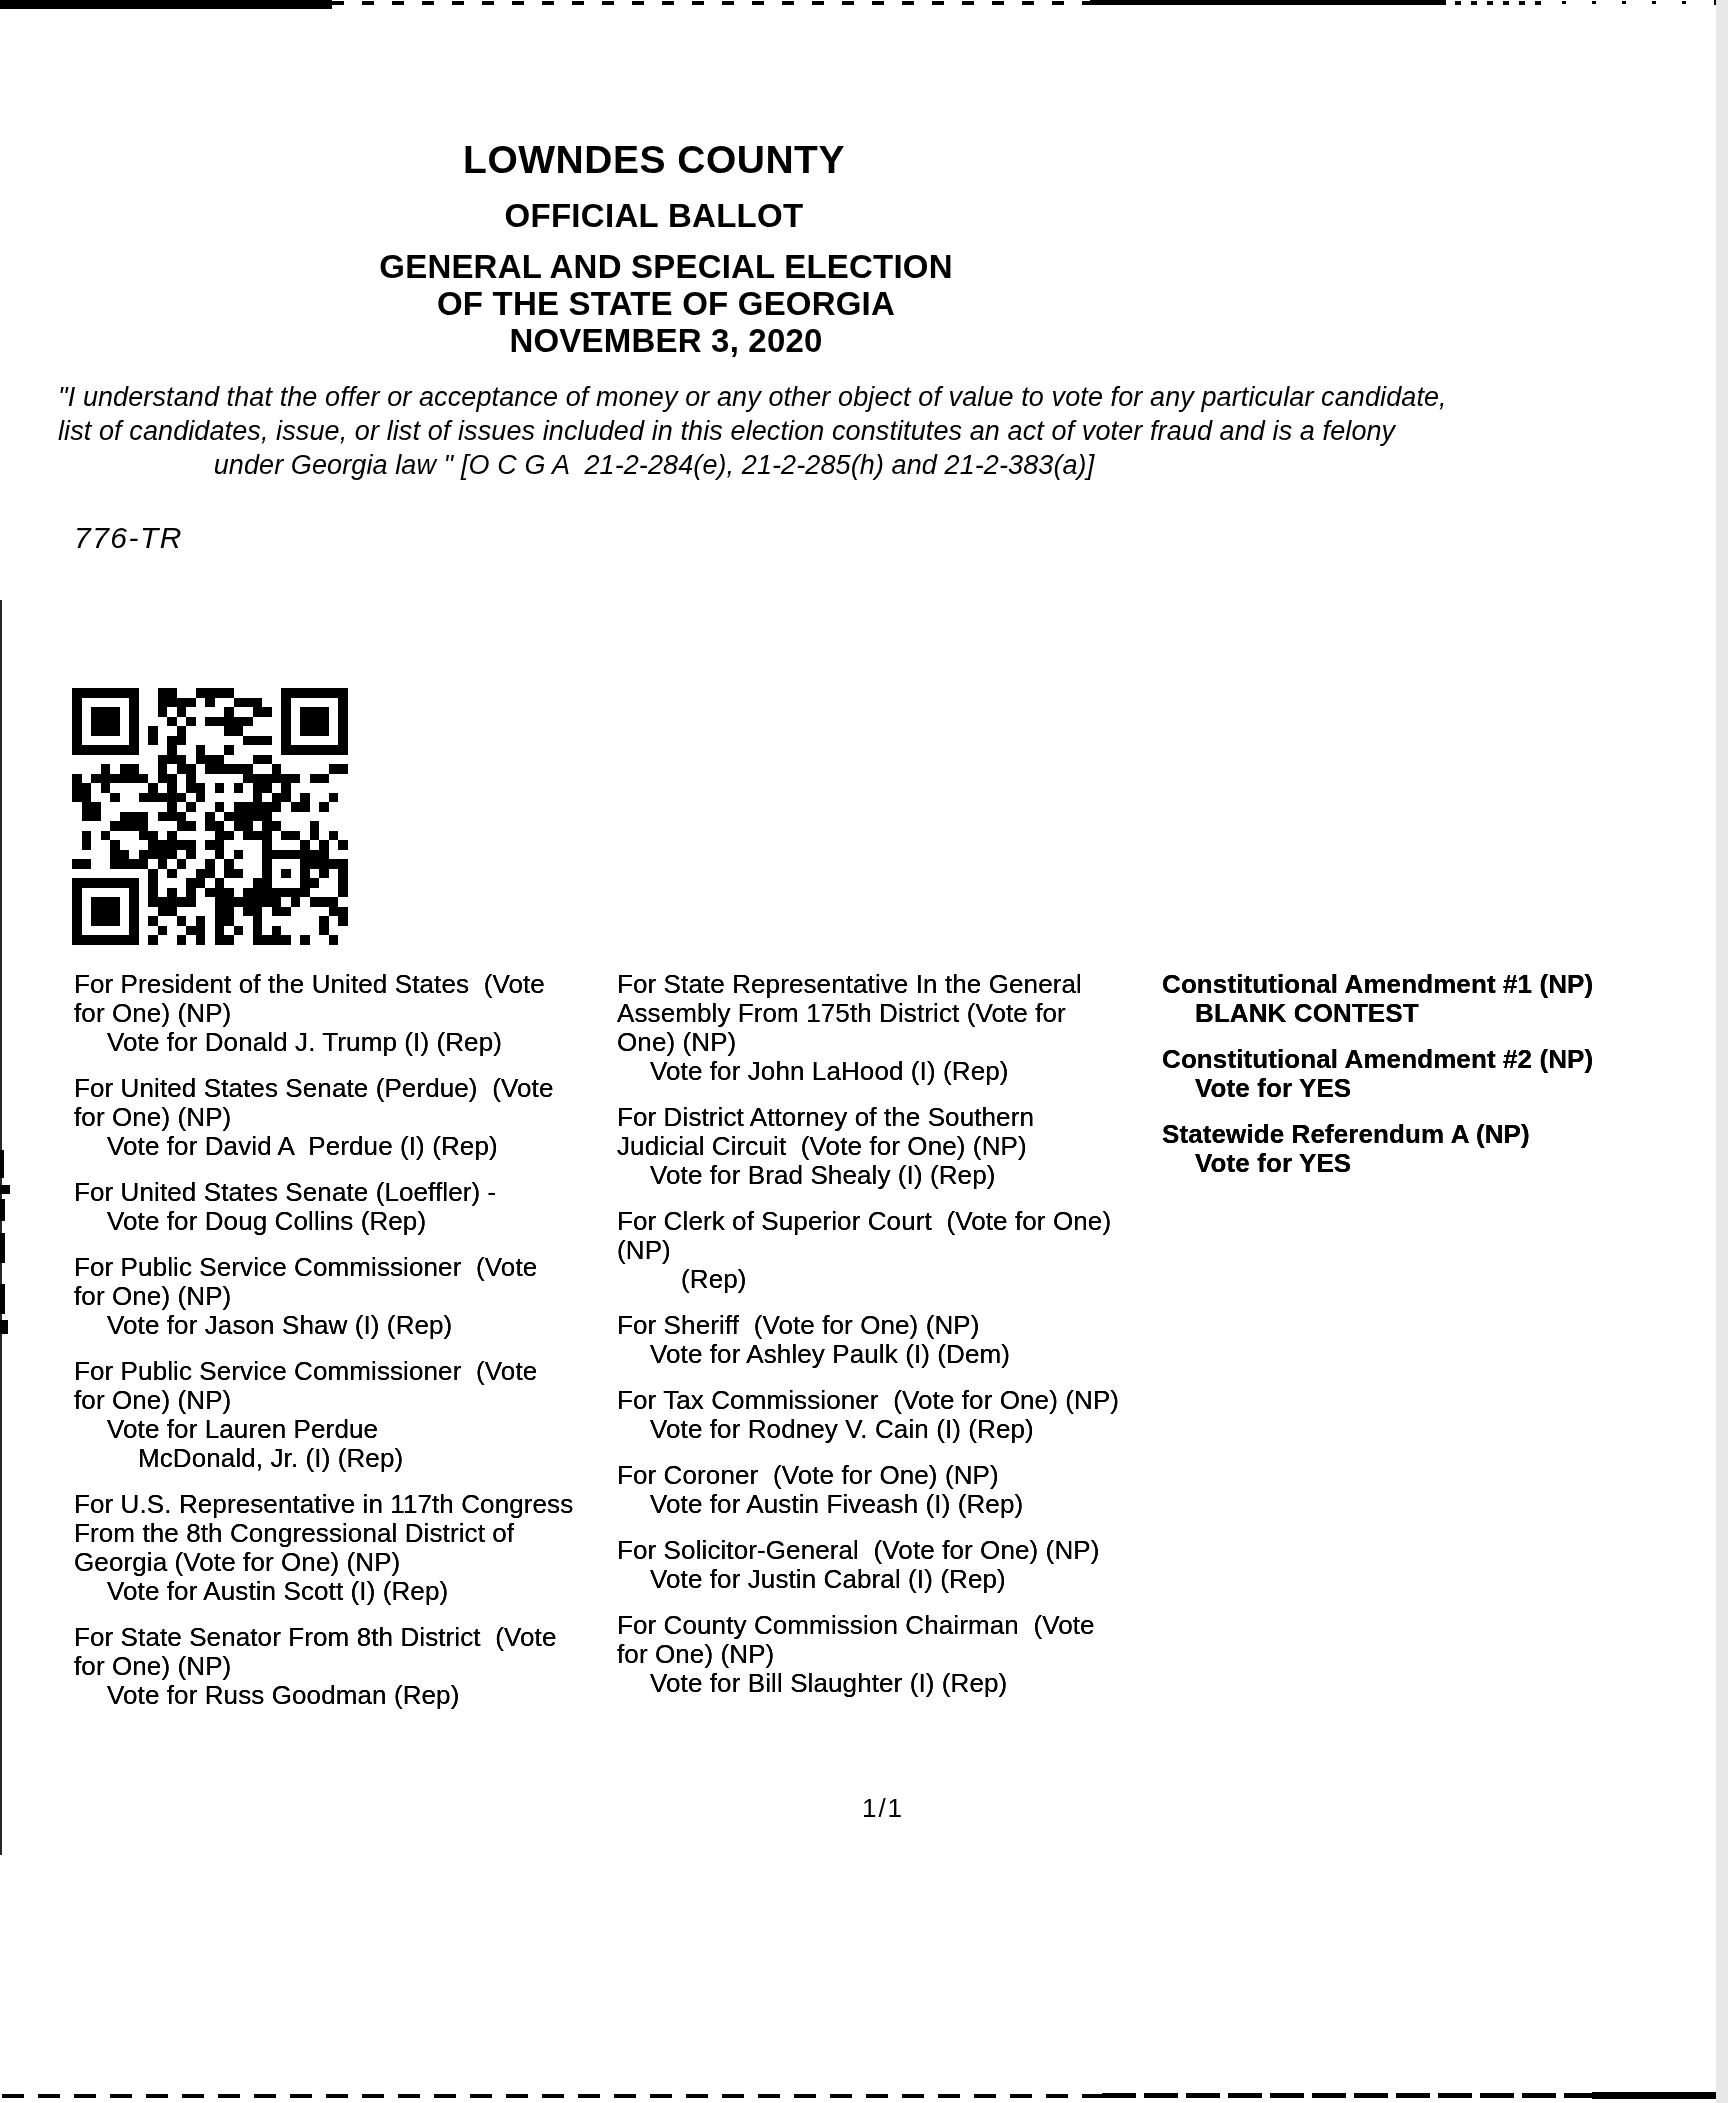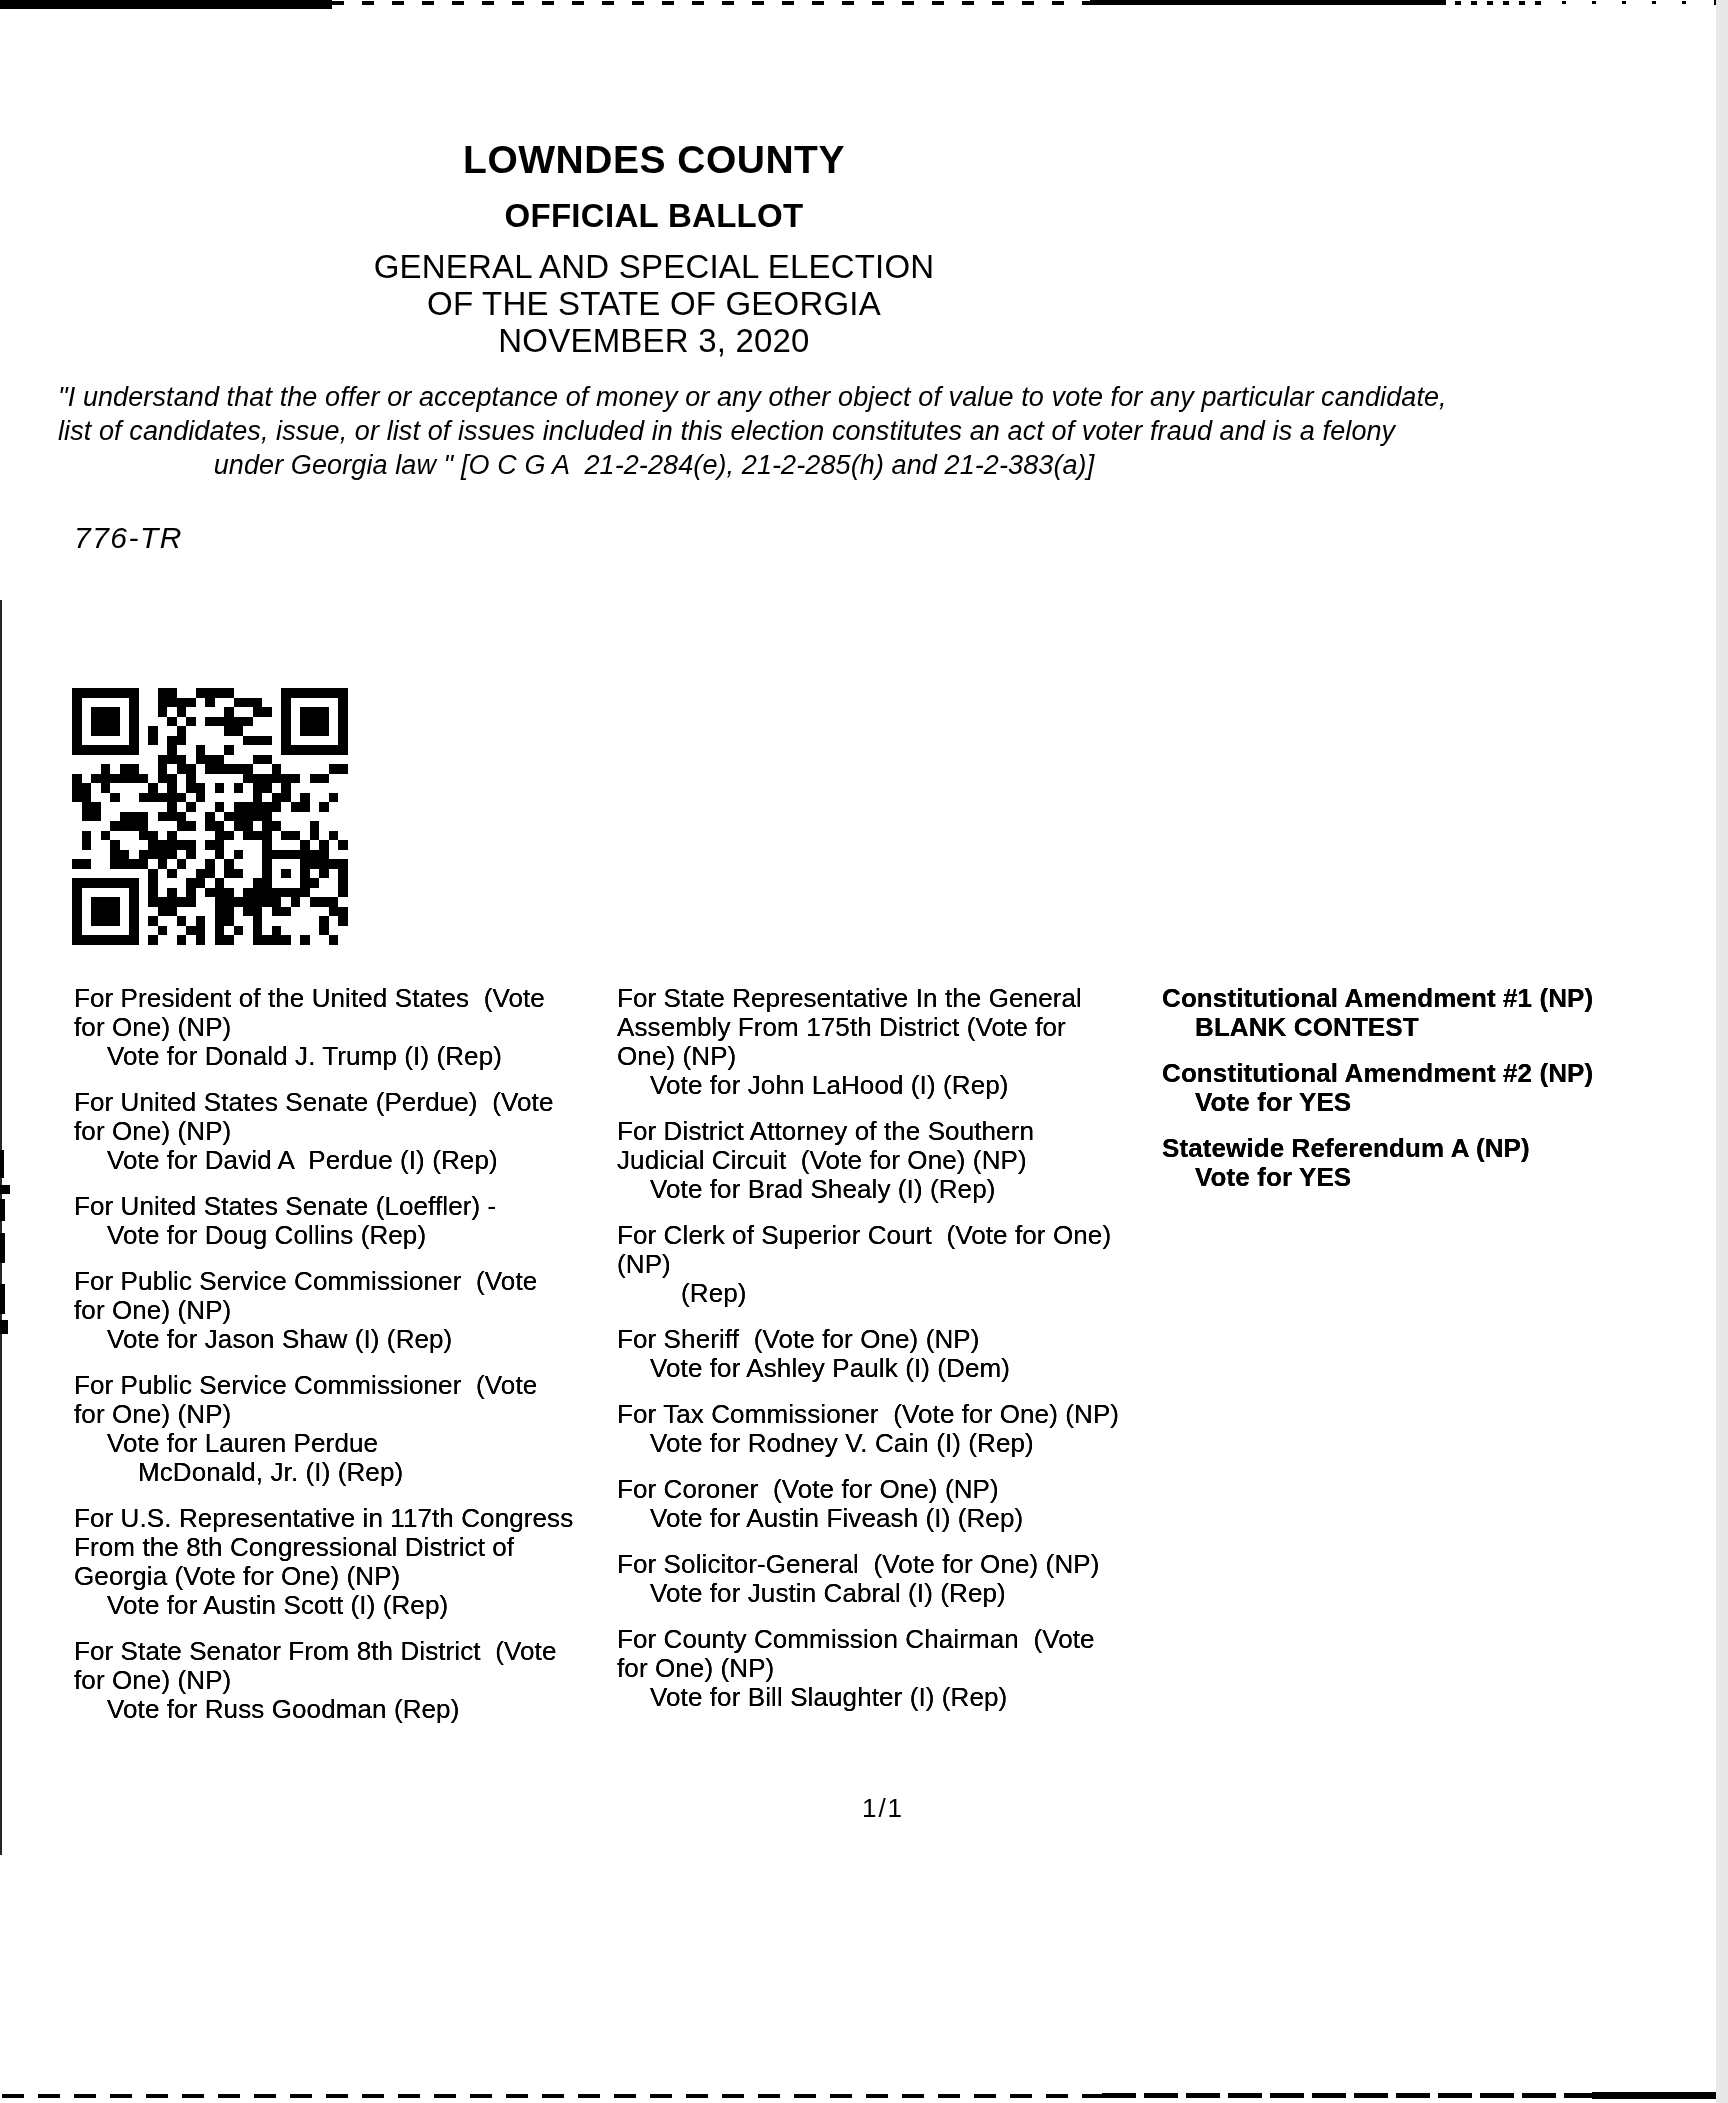--- a/index.html
+++ b/index.html
@@ -2,31 +2,31 @@
 <html><head>
 <meta charset="utf-8">
 <style>
   html,body{margin:0;padding:0;background:#e8e8e8;}
   .page{position:relative;width:1716px;height:2103px;background:#ffffff;overflow:hidden;
         font-family:"Liberation Sans",sans-serif;color:#000;}
   
   .ballot-header{position:absolute;left:58px;top:0;width:1192px;text-align:center;}
   .county{position:absolute;left:0;top:138px;width:100%;font-size:39px;font-weight:700;letter-spacing:.5px;}
   .official{position:absolute;left:0;top:197px;width:100%;font-size:33px;font-weight:700;letter-spacing:.3px;}
-  .election{position:absolute;left:0;top:248px;width:100%;font-size:33px;font-weight:400;line-height:37px;letter-spacing:.2px;}
+  .election{position:absolute;left:12px;top:248px;width:100%;font-size:33px;font-weight:700;line-height:37px;letter-spacing:.2px;}
   .notice{position:absolute;left:58px;top:380px;width:1192px;text-align:center;
           font-size:27px;font-style:italic;line-height:34px;letter-spacing:.1px;}
   .notice div{white-space:pre;}
   
   .precinct{position:absolute;left:74px;top:521px;font-size:30px;letter-spacing:1.5px;font-style:italic;}
   .qr{position:absolute;left:72px;top:688px;width:276px;height:257px;}
   .pageno{position:absolute;left:0;top:1793px;width:1766px;text-align:center;font-size:26px;letter-spacing:2px;}
   
   .columns{position:absolute;left:74px;top:970px;width:1620px;display:flex;}
-  .ballot-col{flex:0 0 auto;margin-top:14px;}
+  .ballot-col{flex:0 0 auto;}
   .ballot-col:nth-child(1){width:543px;}
   .ballot-col:nth-child(2){width:545px;}
   .ballot-col:nth-child(3){width:528px;font-weight:bold;}
   .contest{margin:0 0 17px 0;}
   .cline{font-size:26px;line-height:29px;white-space:pre;letter-spacing:.1px;text-shadow:0 0 .4px #000;}
   .ind0{padding-left:0;}
   .ind1{padding-left:33px;}
   .ind2{padding-left:64px;}
   
   .art{position:absolute;background:#000;}

